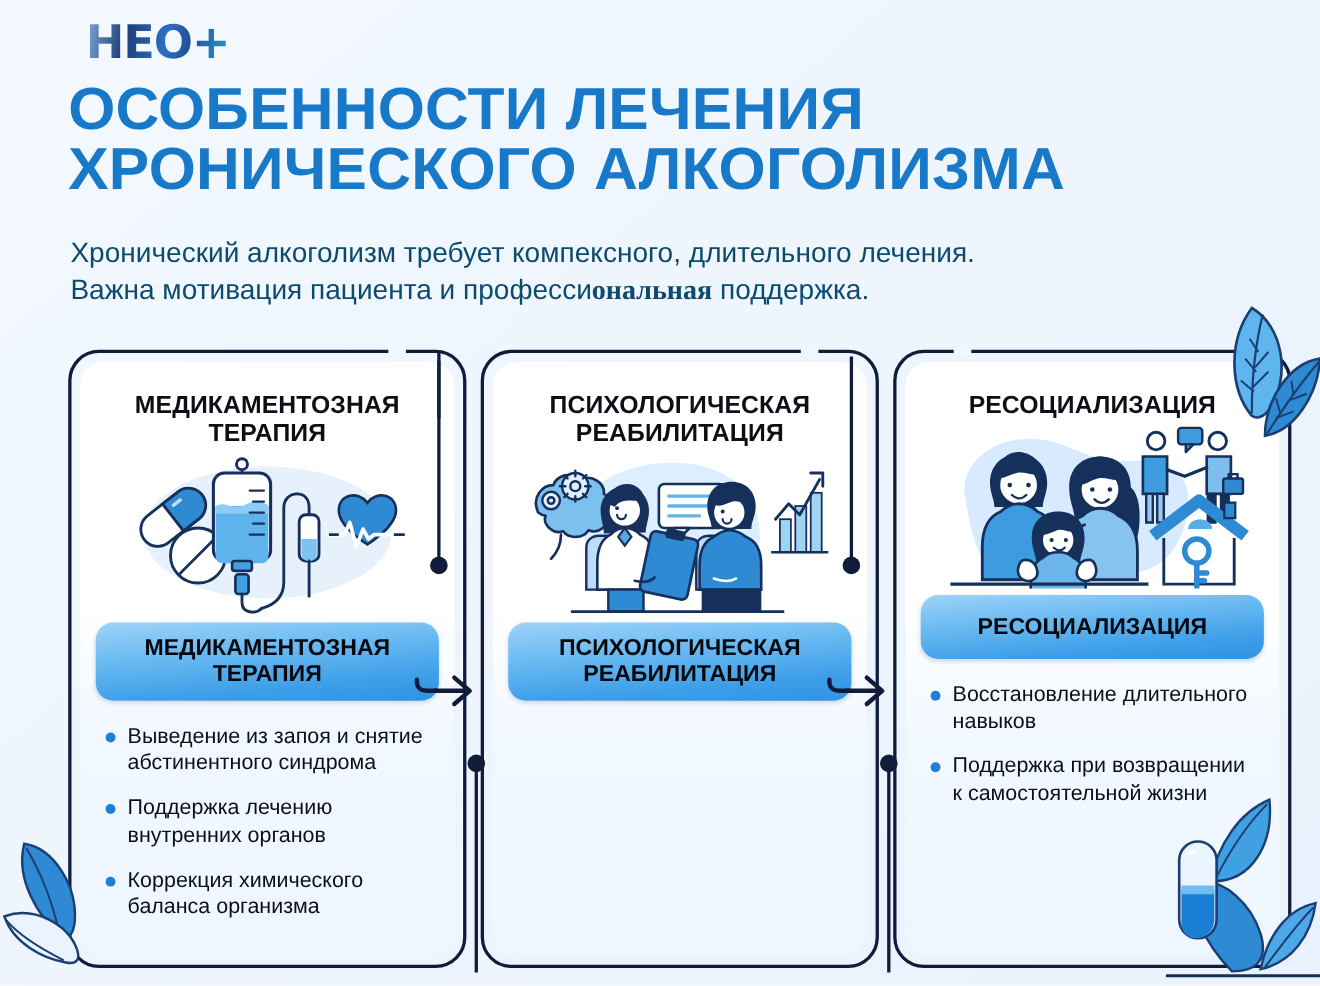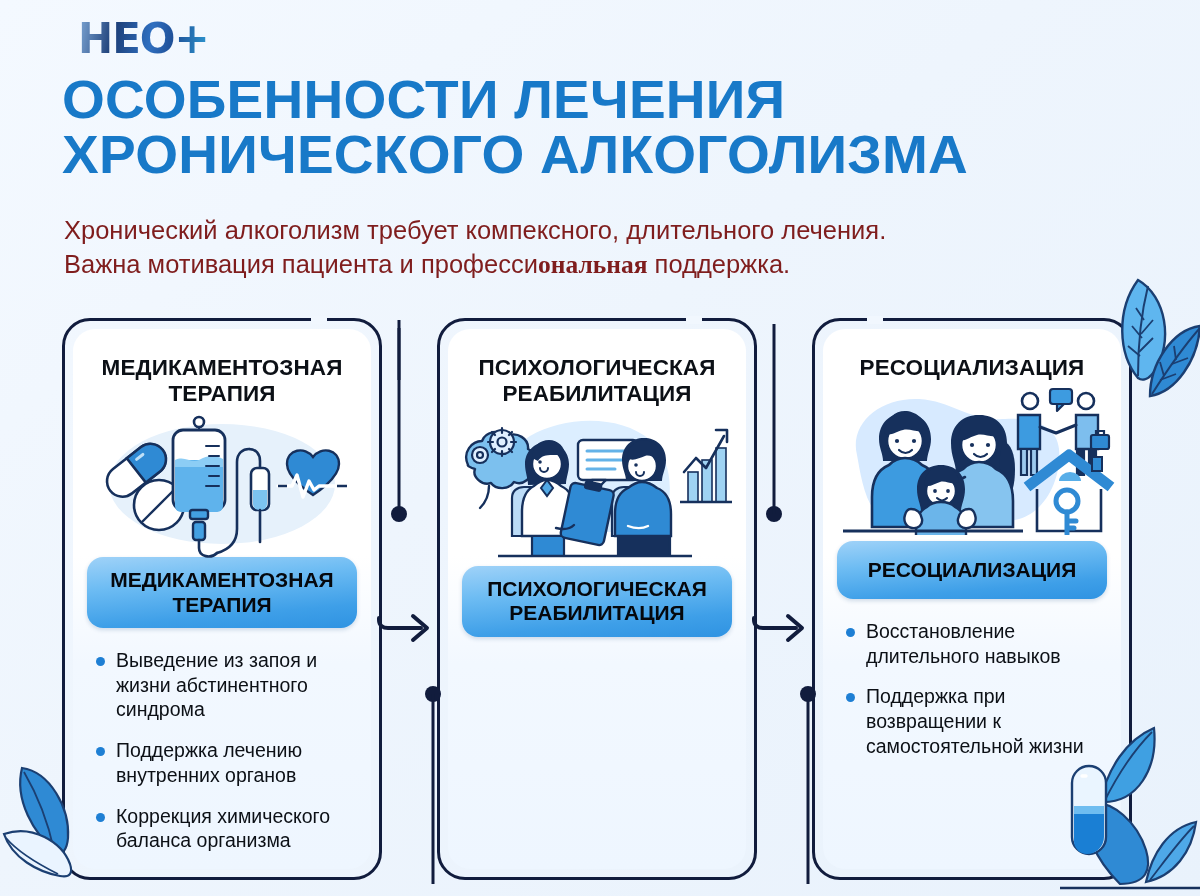--- a/index.html
+++ b/index.html
@@ -47,37 +47,37 @@
   }
   .title .tl { display:block; }
 
   .subtitle {
     position: absolute;
     left: 64px;
     top: 213px;
     width: 1060px;
     font-size: 25.5px;
     line-height: 1.34;
-    color: #7f1d1d;
+    color: #0c4a6e;
     font-family: "Liberation Sans", sans-serif;
   }
   .subtitle b { font-weight: 700; font-family: Liberation Serif, serif; }
   .subtitle .sl { display:block; }
 
   
   .row {
     position: absolute;
     left: 0; top: 318px;
     width: 1200px; height: 570px;
   }
 
   .card {
     position: absolute;
     top: 0;
-    width: 320px;
+    width: 362px;
     height: 562px;
     border: 3px solid #111c3d;
     border-radius: 28px;
     background: transparent;
   }
   .card.c1 { left: 62px; }
   .card.c2 { left: 437px; }
   .card.c3 { left: 812px; padding-left: 44px; }
 
   
@@ -228,21 +228,21 @@
           <path d="M222 47c-8-11-26-8-26 7 0 15 26 31 26 31s26-16 26-31c0-15-18-18-26-7z" fill="#2f8ad4" stroke="#16305c" stroke-width="2.4"></path>
           <path d="M187 76h14l5-11 6 22 6-16 5 9 5-4h17" fill="none" stroke="#fff" stroke-width="3.4" stroke-linejoin="round" stroke-linecap="round"></path>
           <line x1="187" y1="76" x2="196" y2="76" stroke="#16305c" stroke-width="2.6"></line>
           <line x1="246" y1="76" x2="256" y2="76" stroke="#16305c" stroke-width="2.6"></line>
         </svg>
       </div>
 
       <div class="badge">МЕДИКАМЕНТОЗНАЯ ТЕРАПИЯ</div>
 
       <ul class="bullets">
-        <li>Выведение из запоя и жизни абстинентного синдрома</li>
+        <li>Выведение из запоя и снятие абстинентного синдрома</li>
         <li>Поддержка лечению внутренних органов</li>
         <li>Коррекция химического баланса организма</li>
       </ul>
     </div>
   </div>
 
   <div class="card c2">
     <span class="notch"></span>
     <div class="card-inner">
       <div class="card-head">ПСИХОЛОГИЧЕСКАЯ РЕАБИЛИТАЦИЯ</div>

